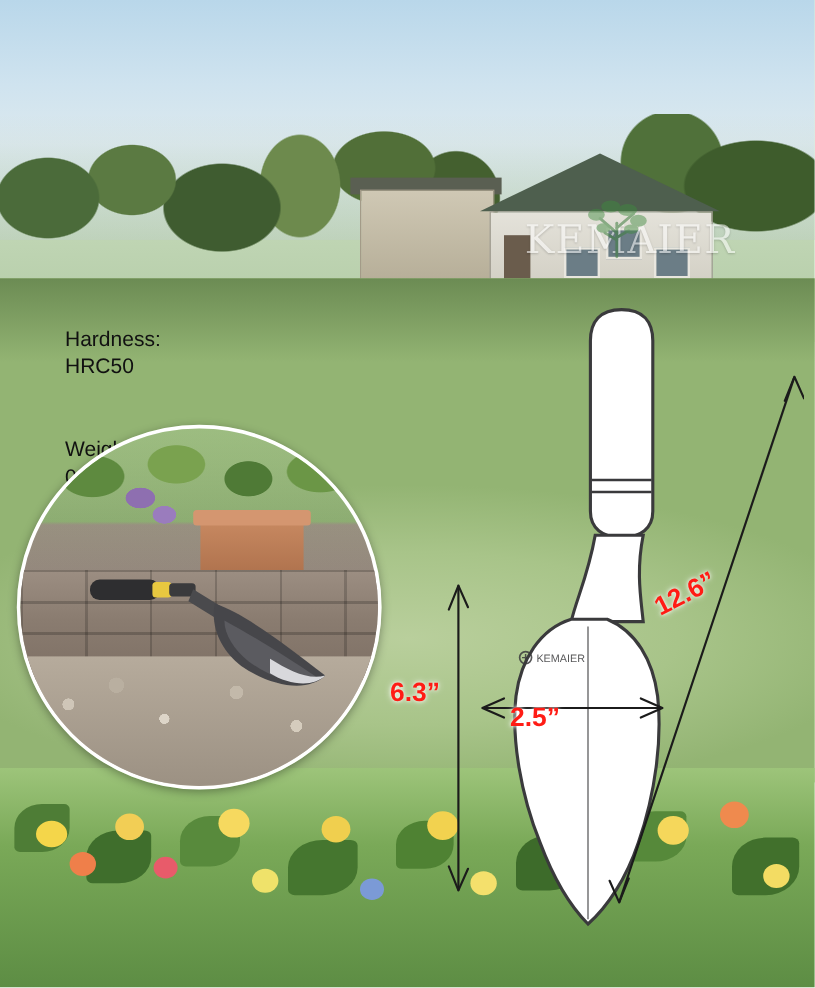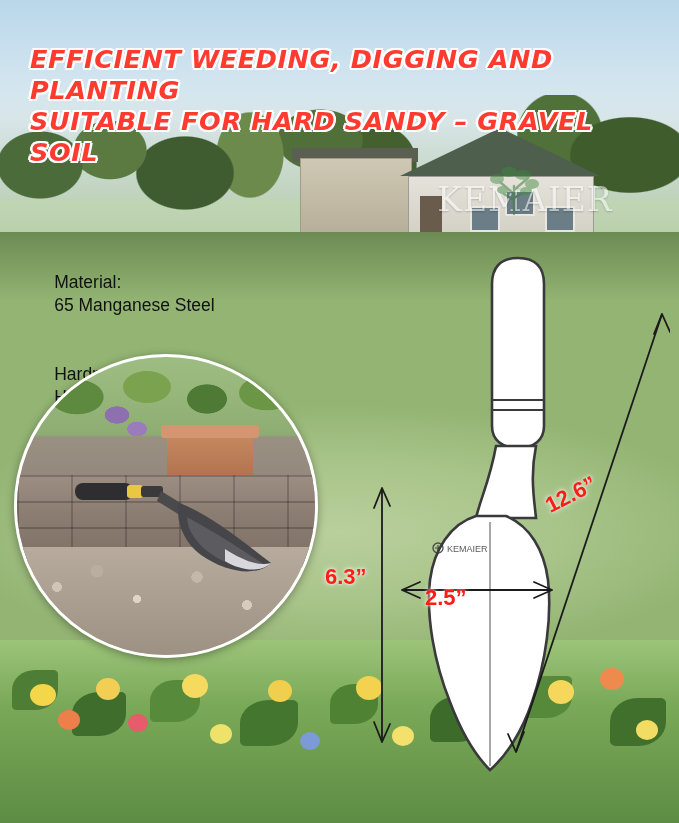--- a/index.html
+++ b/index.html
@@ -304,27 +304,22 @@
       <div class="petal" style="left:356px; top:36px; width:26px; height:24px; background:#f2d24f;"></div>
       <div class="petal" style="left:392px; top:86px; width:22px; height:20px; background:#f4e06c;"></div>
       <div class="petal" style="left:452px; top:30px; width:24px; height:22px; background:#f1cb4a;"></div>
       <div class="petal" style="left:492px; top:78px; width:22px; height:20px; background:#e7624f;"></div>
       <div class="petal" style="left:548px; top:40px; width:26px; height:24px; background:#f5d75b;"></div>
       <div class="petal" style="left:600px; top:28px; width:24px; height:22px; background:#ef8a4e;"></div>
       <div class="petal" style="left:636px; top:80px; width:22px; height:20px; background:#f3dc63;"></div>
     </div>
   </div>
 
-  <div class="headline"><span>EFFICIENT WEEDING, DIGGING AND PLANTING</span><br><span>SUITABLE FOR HARD SANDY – GRAVEL SOIL</span></div>
 
   <div class="specs">
-    <div class="spec-line">
-      <span class="spec-key">Material:</span>
-      <span>65 Manganese Steel</span>
-    </div>
     <div class="spec-line">
       <span class="spec-key">Hardness:</span>
       <span>HRC50</span>
     </div>
     <div class="spec-line">
       <span class="spec-key">Weight:</span>
       <span>0.76 lb</span>
     </div>
   </div>
 

